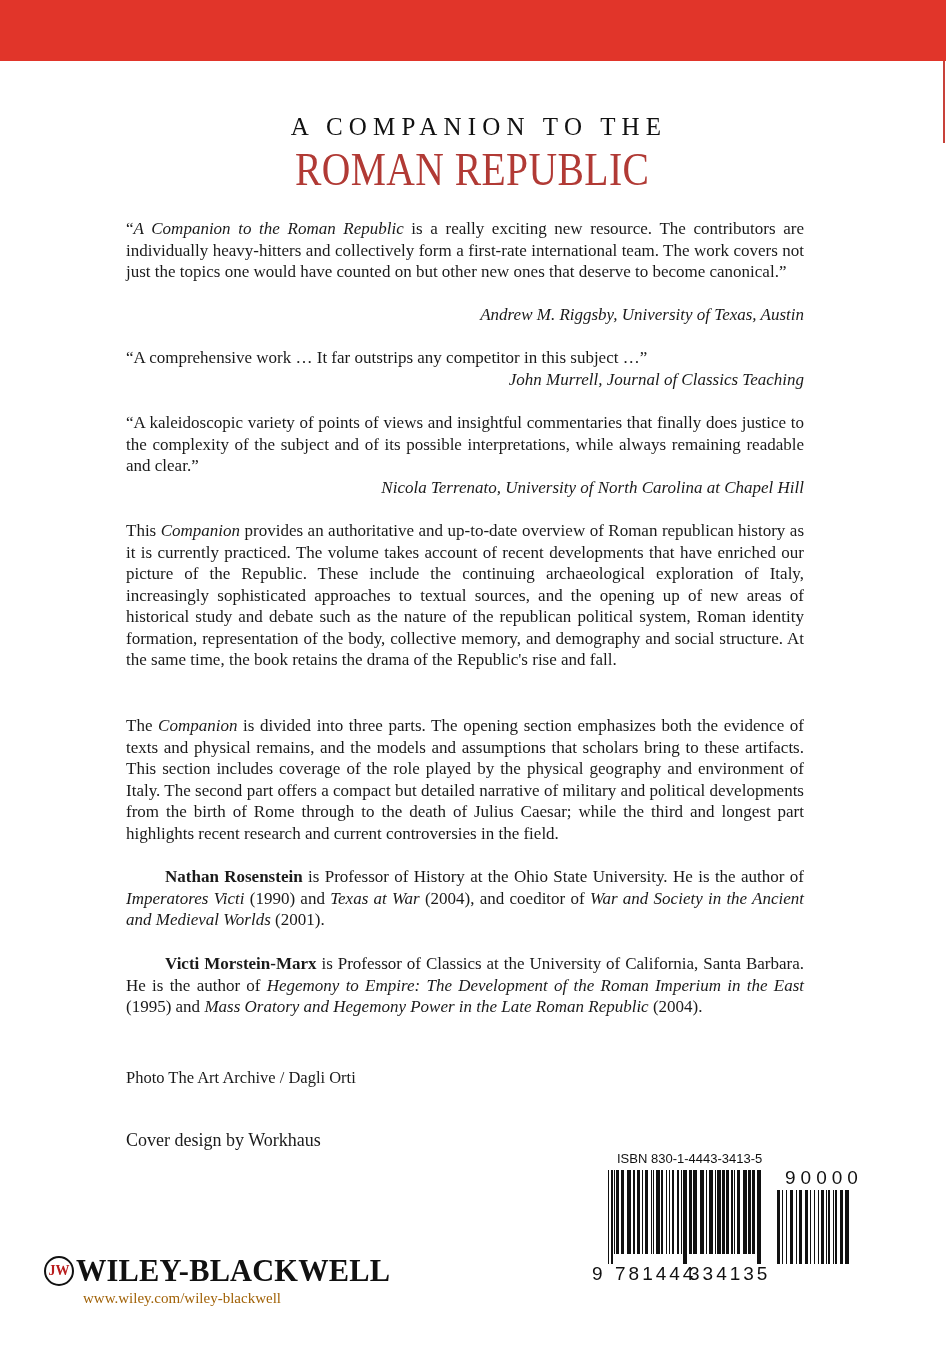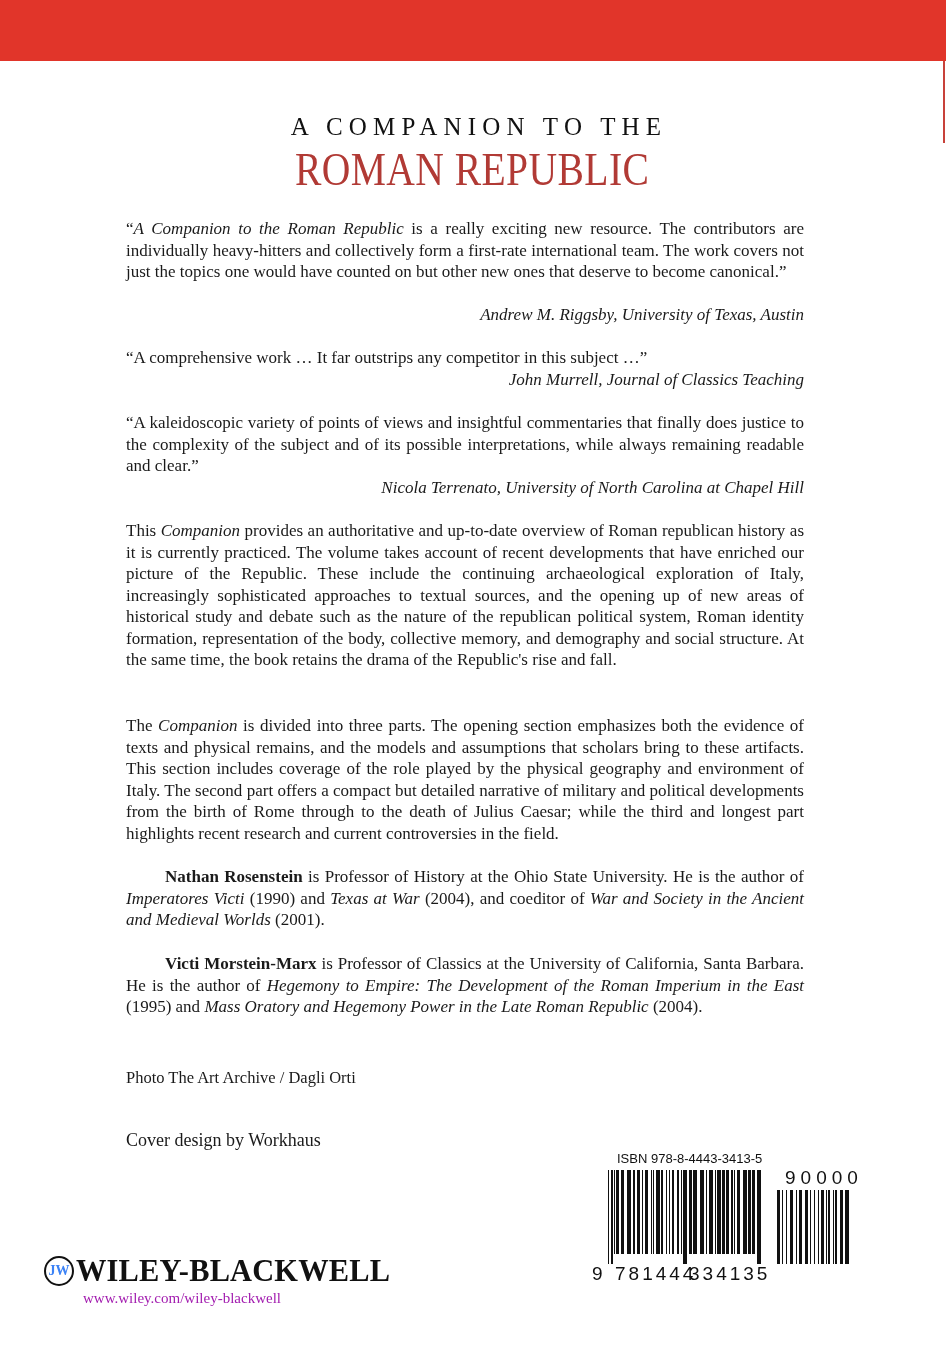--- a/index.html
+++ b/index.html
@@ -22,23 +22,23 @@
     font-family: "Liberation Serif", serif;
   }
   .blk { position: absolute; left: 126px; width: 678px; font-size: 17px; line-height: 21.5px; }
   .just { text-align: justify; text-align-last: left; }
   .attr { text-align: right; font-style: italic; }
   i, .it { font-style: italic; }
   b { font-weight: bold; margin-left: 39px; }
   .isbn-text { position: absolute; left: 617px; top: 1151px; font-family: "Liberation Sans", sans-serif; font-size: 13px; color: #111; }
   .barcode { position: absolute; left: 590px; top: 1168px; }
   .wiley { position: absolute; left: 44px; top: 1253px; height: 36px; display: flex; align-items: center; }
-  .wiley-mark { width: 30px; height: 30px; border: 2px solid #111; border-radius: 50%; box-sizing: border-box; display: flex; align-items: center; justify-content: center; font-size: 14px; font-weight: bold; color: #3b82f6; margin-right: 2px; }
+  .wiley-mark { width: 30px; height: 30px; border: 2px solid #111; border-radius: 50%; box-sizing: border-box; display: flex; align-items: center; justify-content: center; font-size: 14px; font-weight: bold; color: #b91c1c; margin-right: 2px; }
   .wiley-name { font-family: "Liberation Serif", serif; font-weight: bold; font-size: 31px; letter-spacing: 0.2px; color: #111; transform: scaleX(0.98); transform-origin: left; }
-  .wiley-url { position: absolute; left: 83px; top: 1290px; font-size: 15px; color: #a21caf; }
+  .wiley-url { position: absolute; left: 83px; top: 1290px; font-size: 15px; color: #a16207; }
 </style>
 </head>
 <body>
 
 <div class="red-band"></div>
 <div class="red-edge"></div>
 
 <div class="title-top">A COMPANION TO THE</div>
 <div class="title-main">ROMAN REPUBLIC</div>
 
@@ -57,21 +57,21 @@
 
 <div class="blk just" style="top:866px"><b>Nathan Rosenstein</b><span> is Professor of History at the Ohio State University. He is the author of </span><i>Imperatores Victi</i><span> (1990) and </span><i>Texas at War</i><span> (2004), and coeditor of </span><i>War and Society in the Ancient and Medieval Worlds</i><span> (2001).</span></div>
 
 <div class="blk just" style="top:953px"><b>Victi Morstein-Marx</b><span> is Professor of Classics at the University of California, Santa Barbara. He is the author of </span><i>Hegemony to Empire: The Development of the Roman Imperium in the East</i><span> (1995) and </span><i>Mass Oratory and Hegemony Power in the Late Roman Republic</i><span> (2004).</span></div>
 
 <div class="blk" style="top:1067px; width:740px; font-size:16.5px">
   <div>Photo The Art Archive / Dagli Orti</div>
 </div>
 <div class="blk" style="top:1130px; font-size:18px">Cover design by Workhaus</div>
 
-<div class="isbn-text">ISBN 978-8-4443-3413-5</div>
+<div class="isbn-text">ISBN 830-1-4443-3413-5</div>
 <svg class="barcode" width="280" height="115" viewBox="0 0 280 115">
   <g id="main-bars" fill="#111">
       <rect x="18" y="2" width="1" height="94"></rect>
       <rect x="21" y="2" width="2" height="94"></rect>
       <rect x="24" y="2" width="1" height="84"></rect>
       <rect x="26" y="2" width="3" height="84"></rect>
       <rect x="31" y="2" width="3" height="84"></rect>
       <rect x="37" y="2" width="4" height="84"></rect>
       <rect x="43" y="2" width="2" height="84"></rect>
       <rect x="47" y="2" width="3" height="84"></rect>

